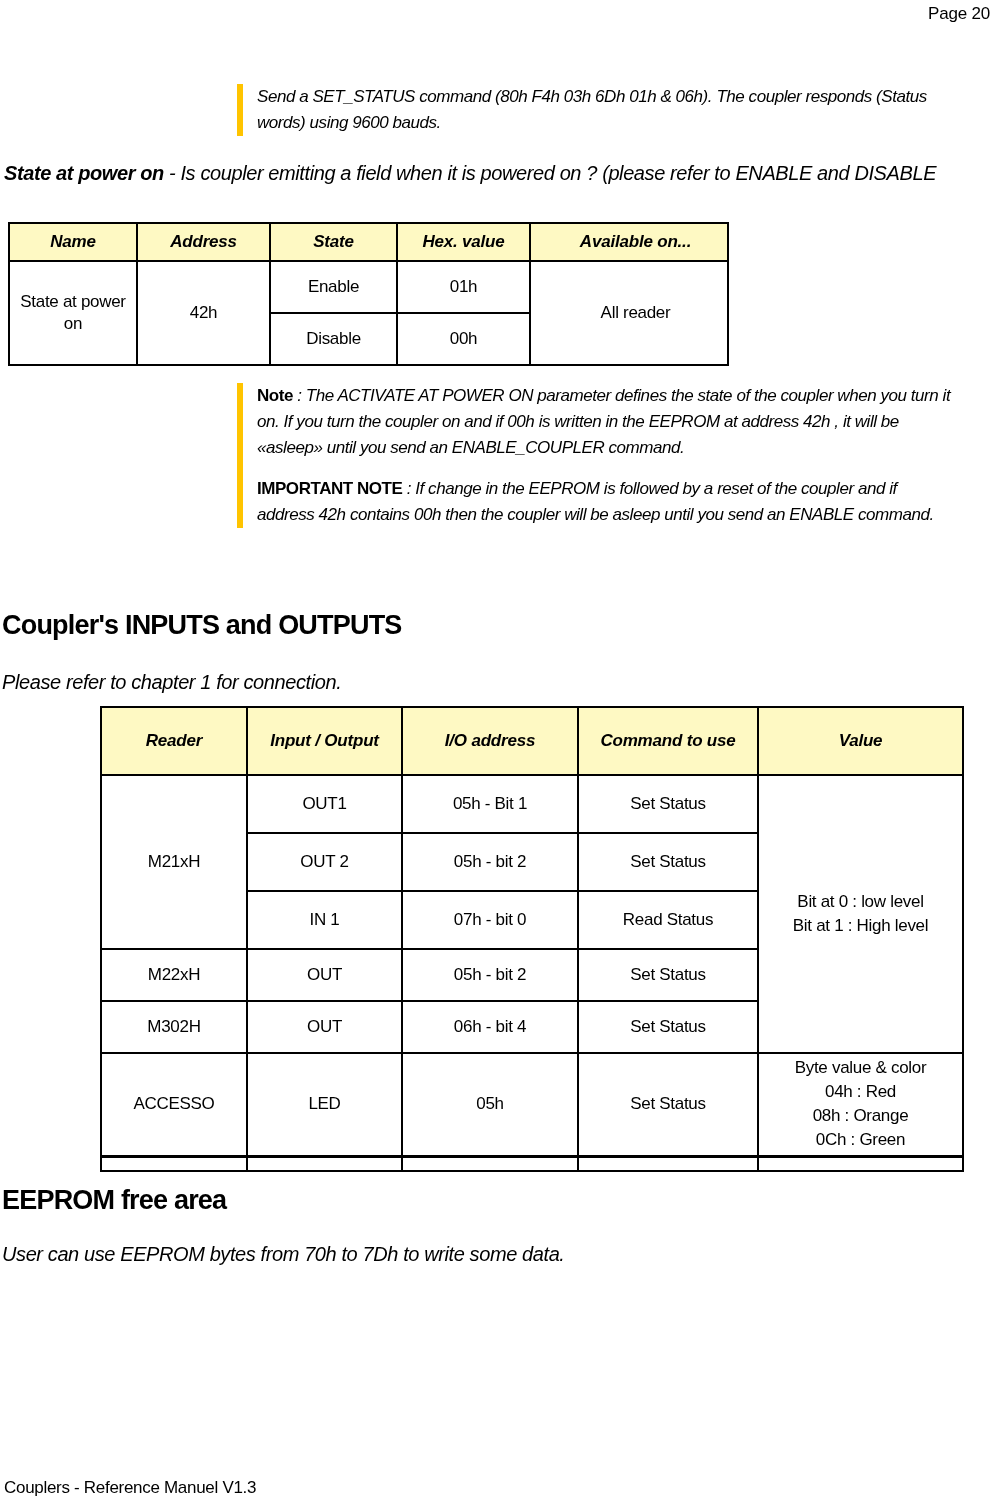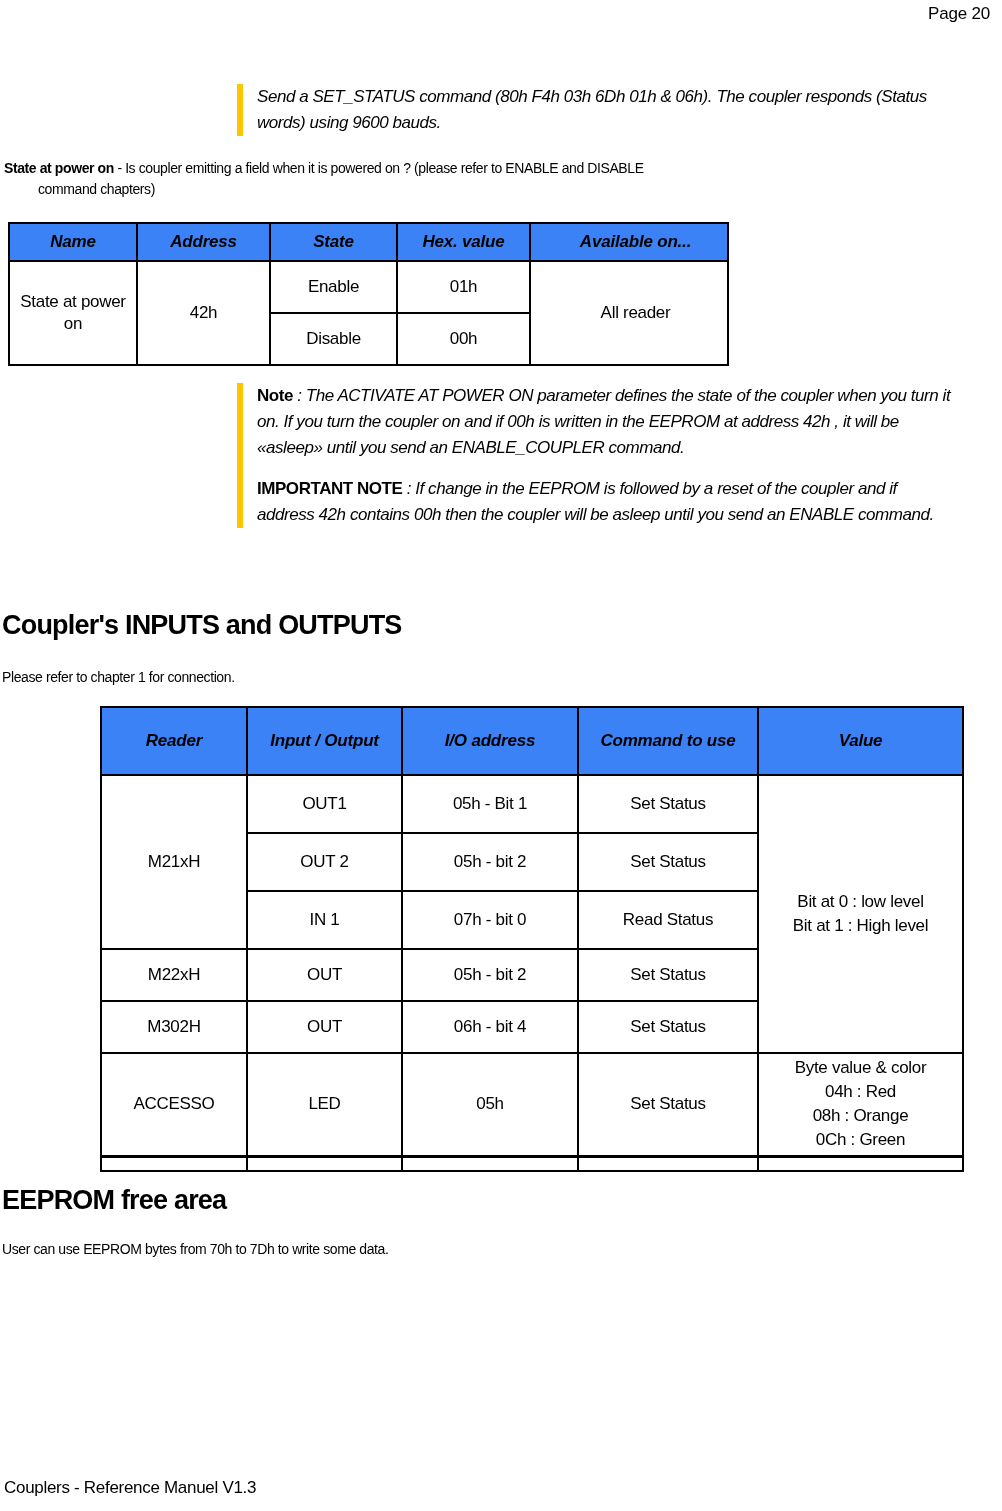--- a/index.html
+++ b/index.html
@@ -59,23 +59,24 @@
 
   #note-callout {
     left: 237px;
     top: 383px;
     width: 720px;
   }
 
   
   .body-text {
     position: absolute;
-    font-size: 14px;
+    font-size: 20px;
     line-height: 1.5;
     letter-spacing: -0.4px;
+    font-style: italic;
   }
   #state-power-para {
     left: 4px;
     top: 158px;
     width: 996px;
   }
   #state-power-para .indent {
     display: block;
     padding-left: 34px;
   }
@@ -115,21 +116,21 @@
     border: 2px solid #000000;
     text-align: center;
     vertical-align: middle;
     font-size: 17px;
     letter-spacing: -0.3px;
     padding: 2px 3px;
     line-height: 1.28;
     font-weight: normal;
   }
   table.doc-table th {
-    background: #3b82f6;
+    background: #fef9c3;
     font-style: italic;
     font-weight: bold;
     font-size: 17px;
     letter-spacing: -0.2px;
   }
 
   
   #table-state {
     left: 8px;
     top: 222px;
@@ -165,21 +166,20 @@
 <body>
 
 <div class="page-header">Page 20</div>
 
 <div class="callout" id="send-callout">
   <p>Send a SET_STATUS command (80h F4h 03h 6Dh 01h &amp; 06h). The coupler responds (Status words) using 9600 bauds.</p>
 </div>
 
 <div class="body-text" id="state-power-para">
   <b>State at power on</b><span> - Is coupler emitting a field when it is powered on ? (please refer to ENABLE and DISABLE</span>
-  <span class="indent">command chapters)</span>
 </div>
 
 <table class="doc-table" id="table-state">
   <thead>
     <tr>
       <th class="c1">Name</th>
       <th class="c2">Address</th>
       <th class="c3">State</th>
       <th class="c4">Hex. value</th>
       <th class="c5">Available on...</th>

